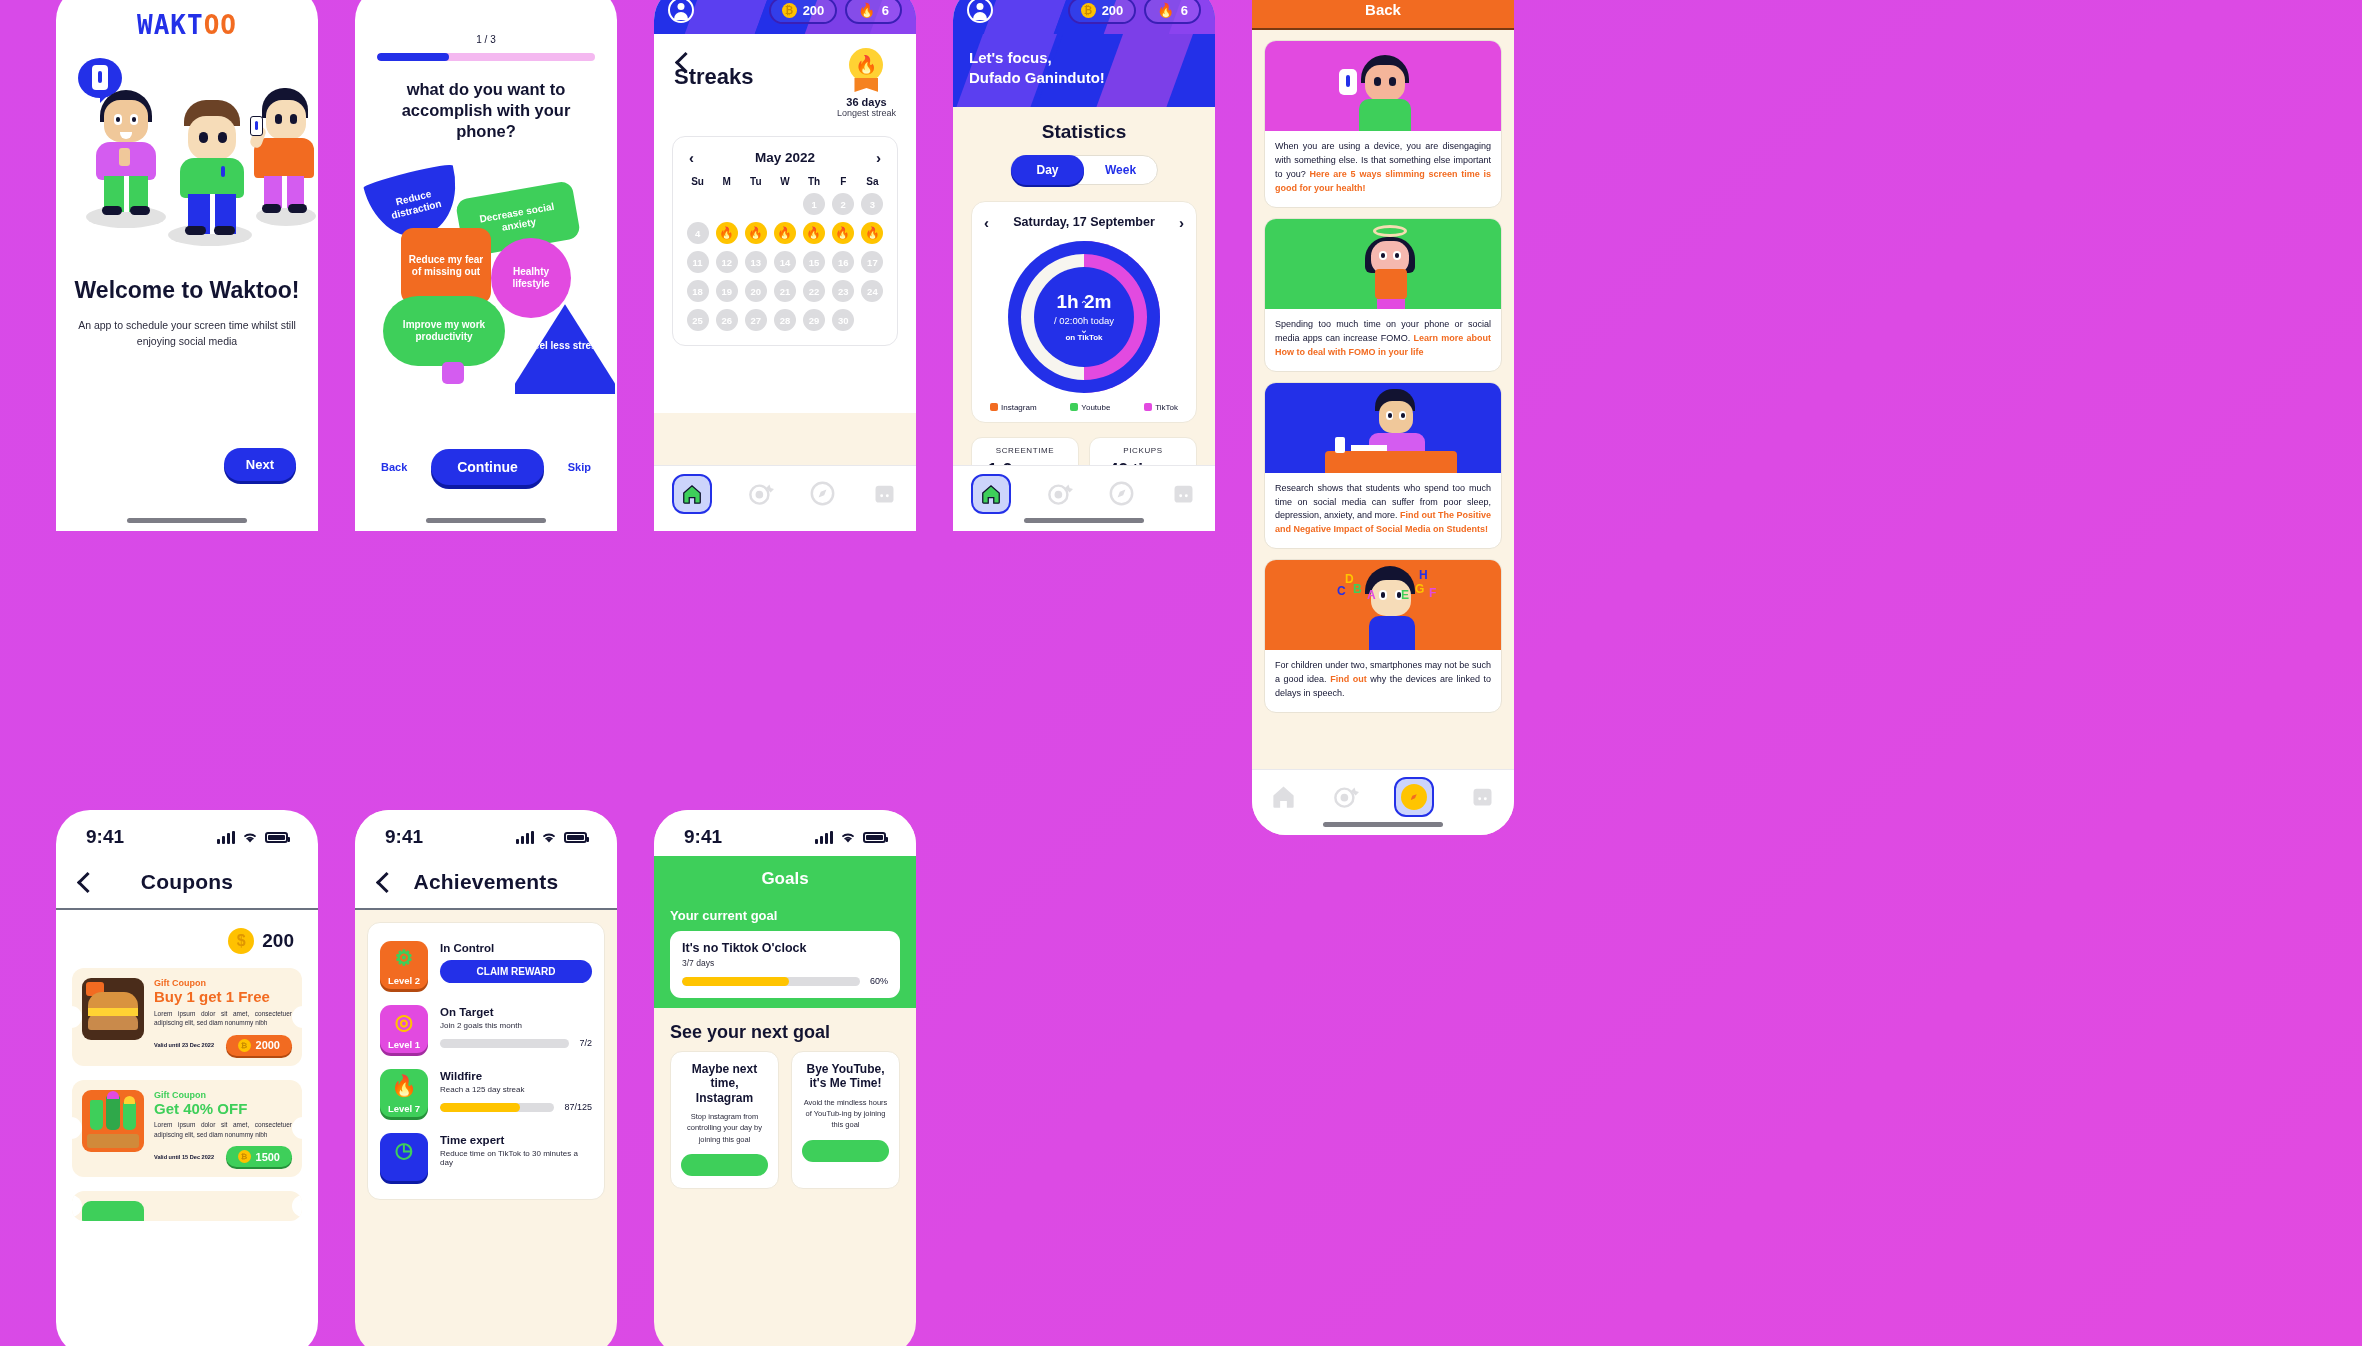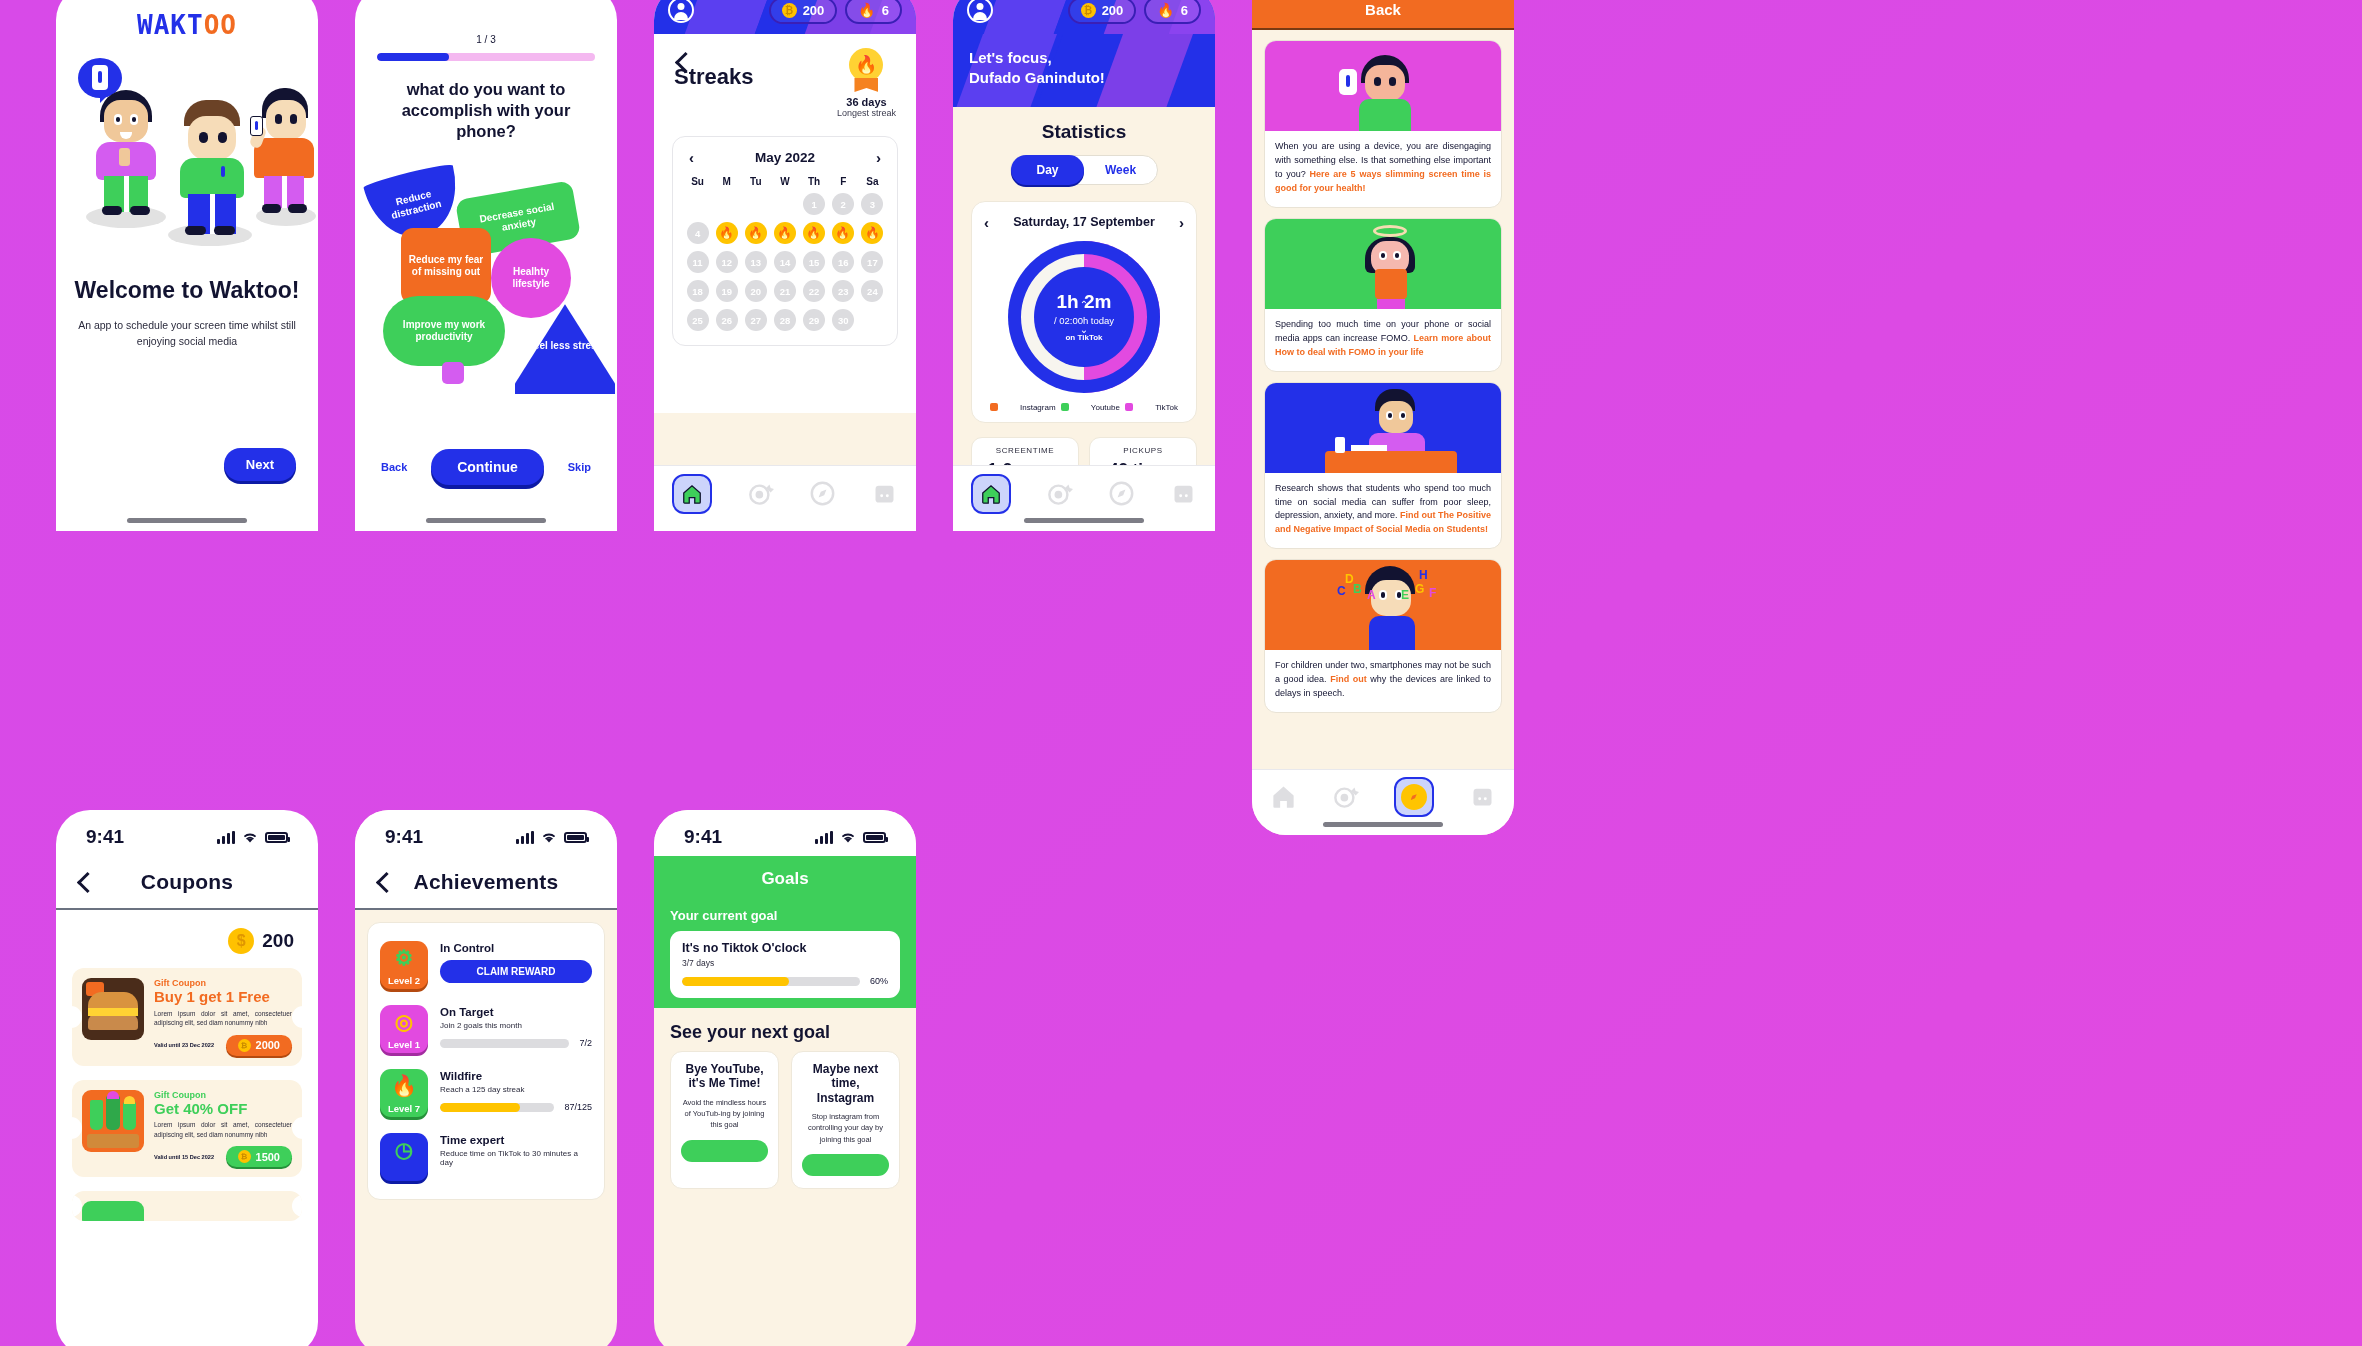--- a/index.html
+++ b/index.html
@@ -148,21 +148,21 @@
   .donutwrap{ position:relative;width:152px;height:152px;margin:10px auto 6px auto;cursor:pointer;}
   .donut{ width:152px;height:152px;border-radius:50%;}
   .donutInner{ position:absolute;inset:26px;border-radius:50%;background:#2330e8;color:#fff;
     display:flex;flex-direction:column;align-items:center;justify-content:center;}
   .dBig{ font-size:19px;font-weight:bold;}
   .dSub{ font-size:9.5px;margin-top:2px;}
   .dApp{ font-size:8px;font-weight:bold;margin-top:7px;}
   .dUp,.dDown{ position:absolute;left:50%;transform:translateX(-50%);color:#fff;font-size:10px;}
   .dUp{ top:32px;} .dDown{ bottom:32px;}
   .legend{ display:flex;justify-content:space-between;padding:4px 6px 0 6px;}
-  .lg{ display:flex;align-items:center;gap:22px;font-size:8px;color:#121331;}
+  .lg{ display:flex;align-items:center;gap:3px;font-size:8px;color:#121331;}
   .lgdot{ width:8px;height:8px;border-radius:2px;}
   .kpis{ display:grid;grid-template-columns:1fr 1fr;gap:10px;margin:14px 18px 0 18px;}
   .kpi{ background:#fff;border:1.5px solid #eee8da;border-radius:11px;padding:8px 6px 10px 6px;text-align:center;}
   .kpiLbl{ font-size:8px;letter-spacing:.6px;color:#2b2b3d;}
   .kpiVal{ font-size:17px;font-weight:bold;color:#121331;margin-top:5px;display:flex;
     align-items:center;justify-content:center;gap:7px;}
   .kpiDelta{ font-size:8.5px;font-weight:normal;}
   .mood{ width:24px;height:24px;border-radius:50%;border:1.6px solid rgba(0,0,0,.35);cursor:pointer;position:relative;}
 
   
@@ -876,25 +876,25 @@
         <div class="bartrack">
               <div class="barfill" id="goalbar" style="width: 60%;"></div>
             </div>
         <div class="barnum">60%</div>
       </div>
     </div>
   </div>
   <div class="nextTitle">See your next goal</div>
   <div class="nextRow">
     <div class="nextCard">
+      <h4>Maybe next time, Instagram</h4>
+      <p>Stop instagram from controlling your day by joining this goal</p>
+      <div class="joinbtn"></div>
+    </div>
+    <div class="nextCard">
       <h4>Bye YouTube, it's Me Time!</h4>
       <p>Avoid the mindless hours of YouTub-ing by joining this goal</p>
       <div class="joinbtn"></div>
     </div>
-    <div class="nextCard">
-      <h4>Maybe next time, Instagram</h4>
-      <p>Stop instagram from controlling your day by joining this goal</p>
-      <div class="joinbtn"></div>
-    </div>
   </div>
 </div>
 
 </div>
 
 </body></html>

